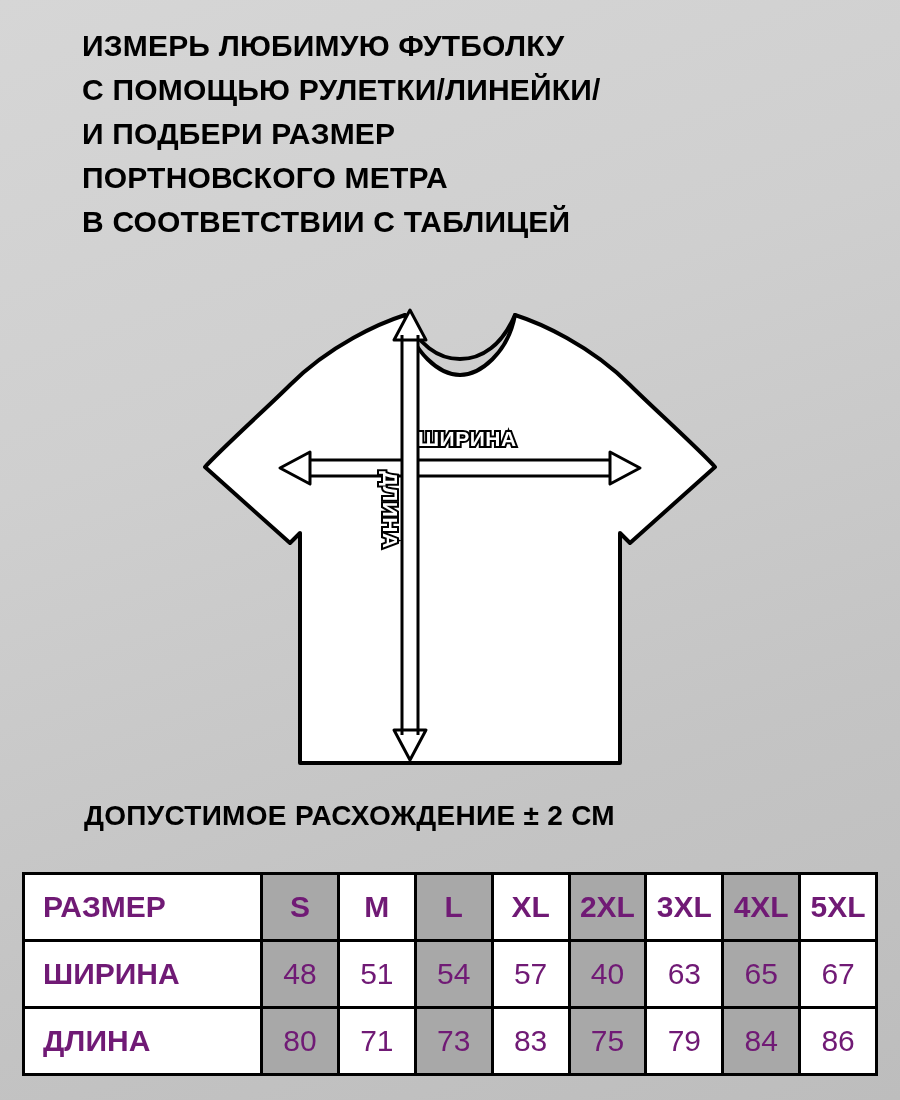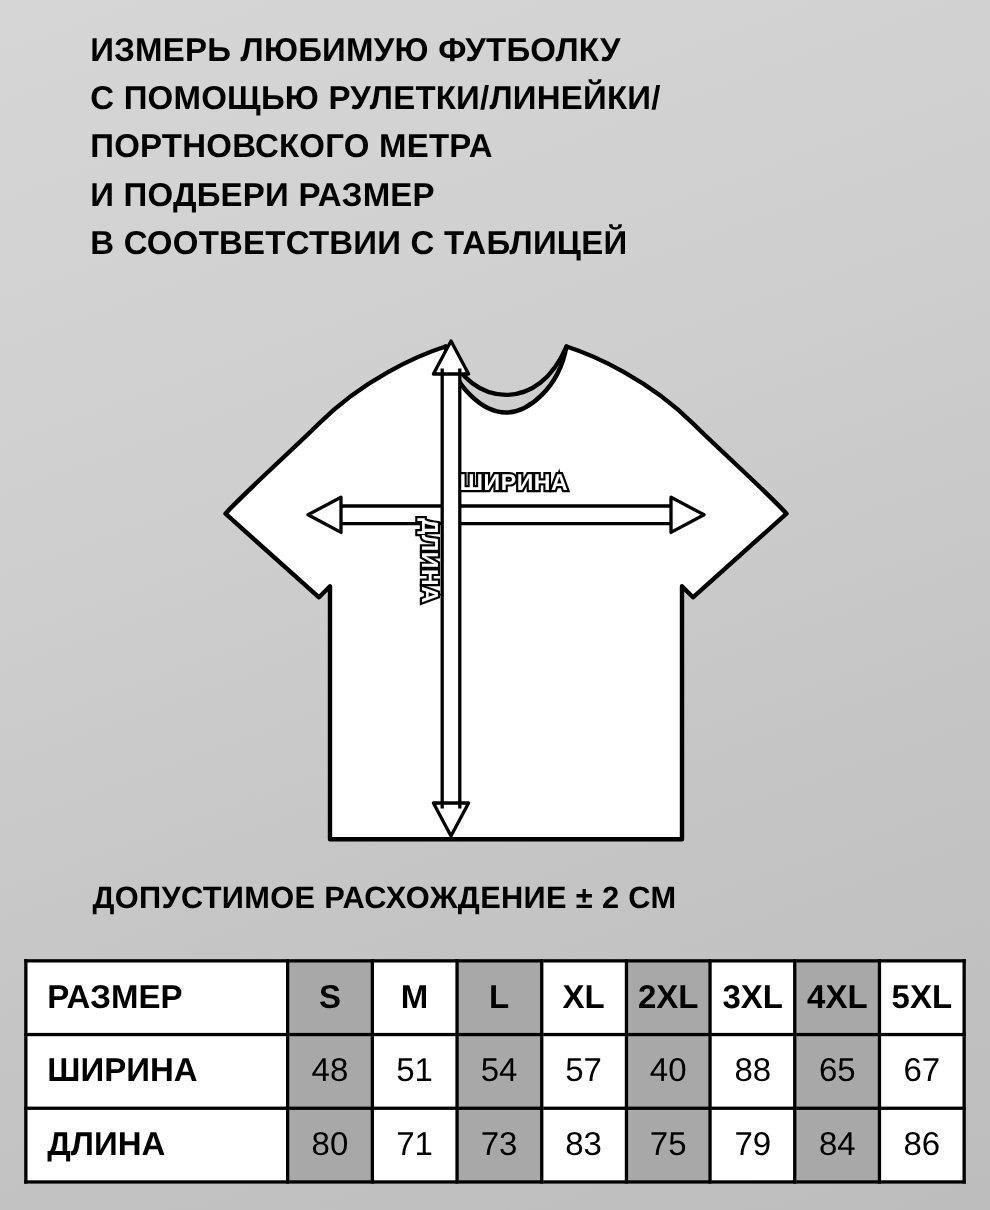--- a/index.html
+++ b/index.html
@@ -95,21 +95,21 @@
     border-collapse: collapse;
     width: 856px;
     table-layout: fixed;
   }
   table.size-table td {
     border: 3px solid #000;
     text-align: center;
     vertical-align: middle;
     height: 62px;
     font-size: 30px;
-    color: #000000;
+    color: #701a75;
     background: #ffffff;
   }
   table.size-table td.rowhead {
     font-weight: bold;
     font-size: 30px;
     text-align: left;
     padding-left: 18px;
     width: 216px;
     background: #ffffff;
   }
@@ -121,22 +121,22 @@
   }
 </style>
 </head>
 <body>
 
 <div class="page">
 
   <div class="heading">
     <span class="line">ИЗМЕРЬ ЛЮБИМУЮ ФУТБОЛКУ</span>
     <span class="line">С ПОМОЩЬЮ РУЛЕТКИ/ЛИНЕЙКИ/</span>
+    <span class="line">И ПОДБЕРИ РАЗМЕР</span>
     <span class="line">ПОРТНОВСКОГО МЕТРА</span>
-    <span class="line">И ПОДБЕРИ РАЗМЕР</span>
     <span class="line">В СООТВЕТСТВИИ С ТАБЛИЦЕЙ</span>
   </div>
 
   <div class="diagram">
     <svg width="620" height="500" viewBox="0 0 620 500">
 
       <path d="M255 40
                C 230 48, 180 70, 140 110
                C 120 130, 70 175, 55 192
                L 140 268
@@ -191,21 +191,21 @@
           <td class="shade">4XL</td>
           <td>5XL</td>
         </tr>
         <tr>
           <td class="rowhead">ШИРИНА</td>
           <td class="shade">48</td>
           <td>51</td>
           <td class="shade">54</td>
           <td>57</td>
           <td class="shade">40</td>
-          <td>88</td>
+          <td>63</td>
           <td class="shade">65</td>
           <td>67</td>
         </tr>
         <tr>
           <td class="rowhead">ДЛИНА</td>
           <td class="shade">80</td>
           <td>71</td>
           <td class="shade">73</td>
           <td>83</td>
           <td class="shade">75</td>

